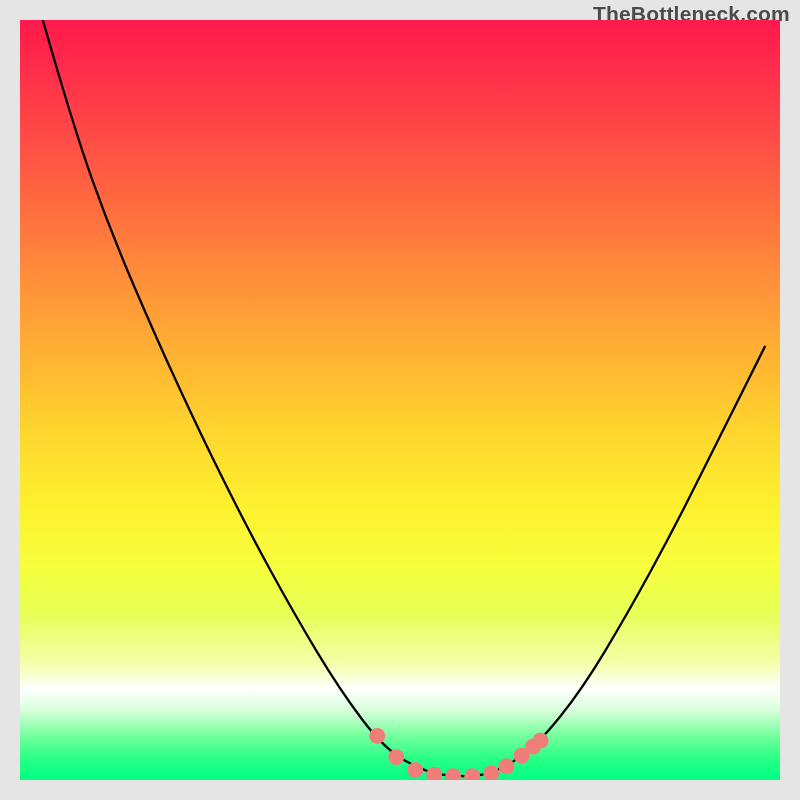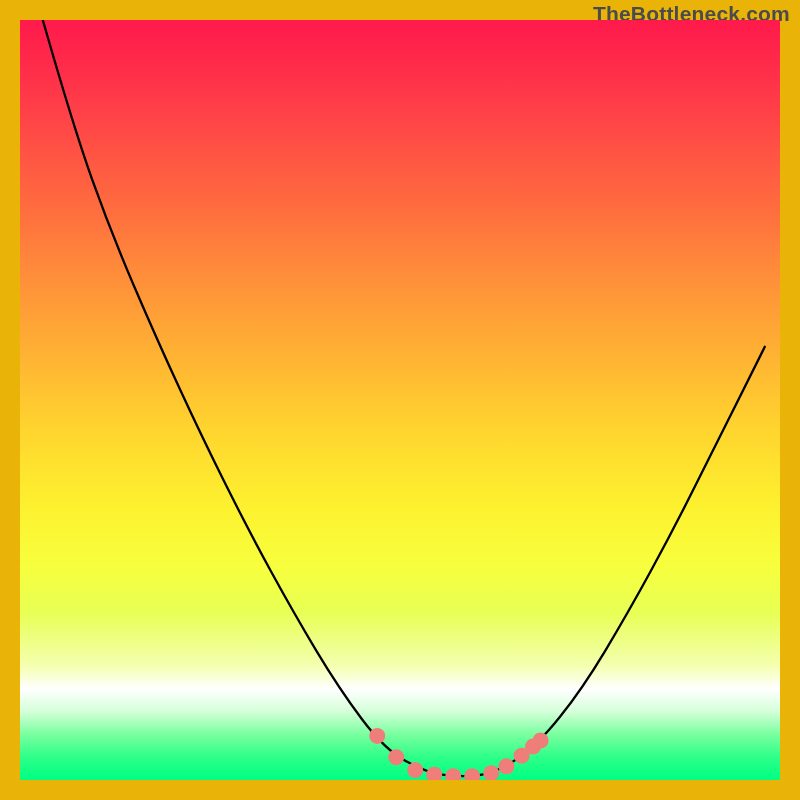--- a/index.html
+++ b/index.html
@@ -8,21 +8,21 @@
     width: 800px;
     height: 800px;
     background: #000;
     font-family: Arial, Helvetica, sans-serif;
     overflow: hidden;
   }
   .frame {
     position: relative;
     width: 800px;
     height: 800px;
-    background: #eab308;
+    background: #e5e5e5;
     text-decoration: underline;
   }
   .plot-area {
     position: absolute;
     left: 20px;
     top: 20px;
     width: 760px;
     height: 760px;
     overflow: hidden;
     

